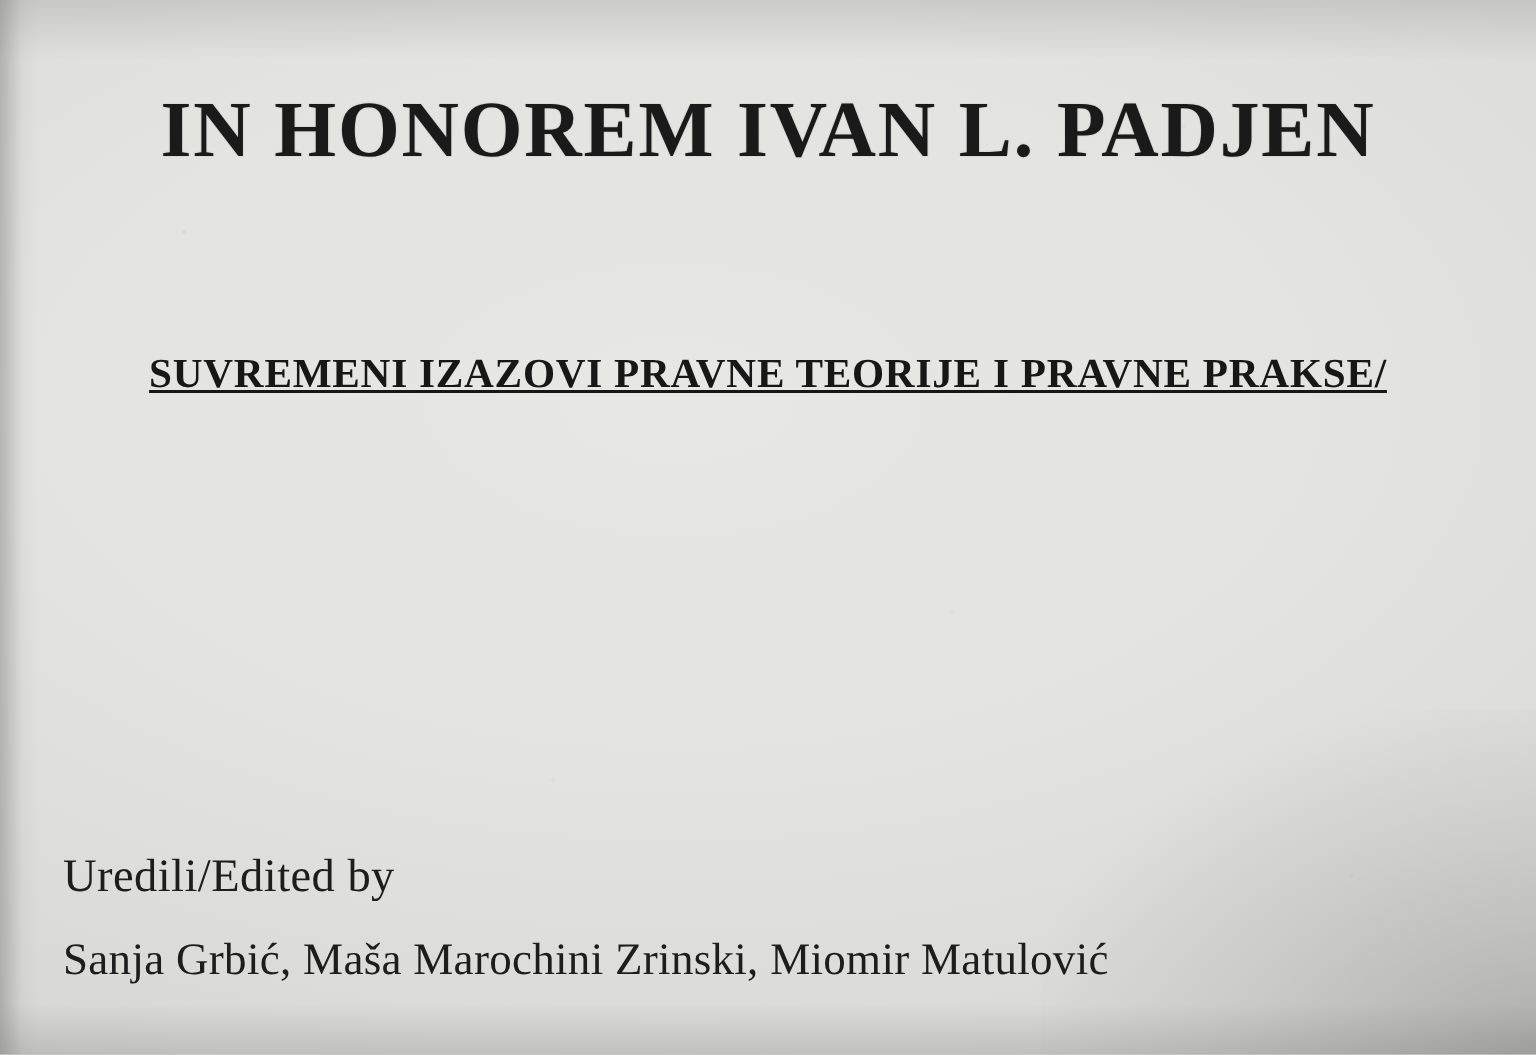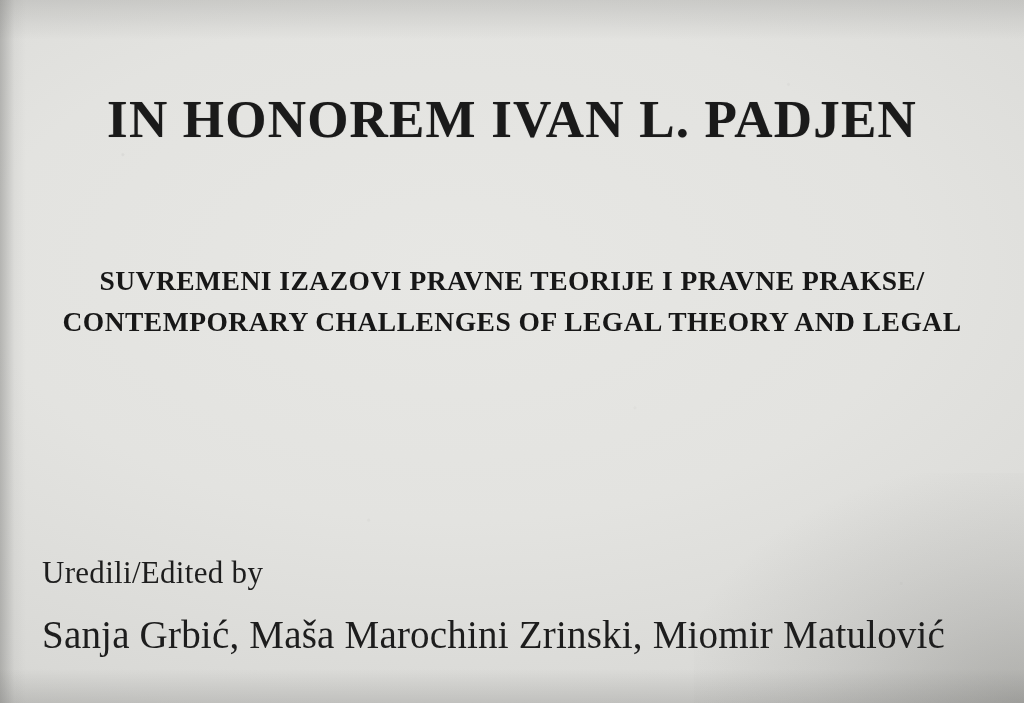--- a/index.html
+++ b/index.html
@@ -61,21 +61,21 @@
     z-index: 2;
     width: 100%;
     height: 100%;
     box-sizing: border-box;
     padding: 0 42px;
     display: flex;
     flex-direction: column;
   }
 
   .main-title {
-    margin-top: 92px;
+    margin-top: 60px;
     text-align: center;
     font-family: "Liberation Serif", serif;
     font-weight: bold;
     font-size: 53px;
     letter-spacing: 1.2px;
     color: #1a1a1a;
     line-height: 1.05;
     text-shadow: 0 0 1px rgba(0,0,0,0.25);
   }
 
@@ -86,39 +86,40 @@
     text-align: center;
     font-family: "Liberation Serif", serif;
     font-weight: bold;
     font-size: 27.5px;
     letter-spacing: 0.5px;
     line-height: 1.47;
     color: #171717;
   }
   .subtitle .line {
     display: block;
+    text-decoration: underline;
   }
 
   .spacer {
     flex: 1 1 auto;
   }
 
   .editors-block {
     margin-bottom: 46px;
   }
   .edited-by {
     font-family: "Liberation Serif", serif;
     font-size: 31px;
     color: #1d1d1d;
     letter-spacing: 0.3px;
     margin-bottom: 21px;
   }
   .editor-names {
     font-family: "Liberation Serif", serif;
-    font-size: 39px;
+    font-size: 30px;
     color: #1d1d1d;
     letter-spacing: 0.2px;
   }
 
   
   .speckle {
     position: absolute;
     inset: 0;
     pointer-events: none;
     opacity: 0.5;
@@ -139,21 +140,20 @@
   <div class="bottom-shadow"></div>
   <div class="corner-shadow"></div>
   <div class="speckle"></div>
 
   <div class="content">
 
     <h1 class="main-title">IN HONOREM IVAN L. PADJEN</h1>
 
     <div class="subtitle">
       <span class="line">SUVREMENI IZAZOVI PRAVNE TEORIJE I PRAVNE PRAKSE/</span>
-      <span class="line">CONTEMPORARY CHALLENGES OF LEGAL THEORY AND LEGAL</span>
     </div>
 
     <div class="spacer"></div>
 
     <div class="editors-block">
       <div class="edited-by">Uredili/Edited by</div>
       <div class="editor-names">Sanja Grbić, Maša Marochini Zrinski, Miomir Matulović</div>
     </div>
 
   </div>

